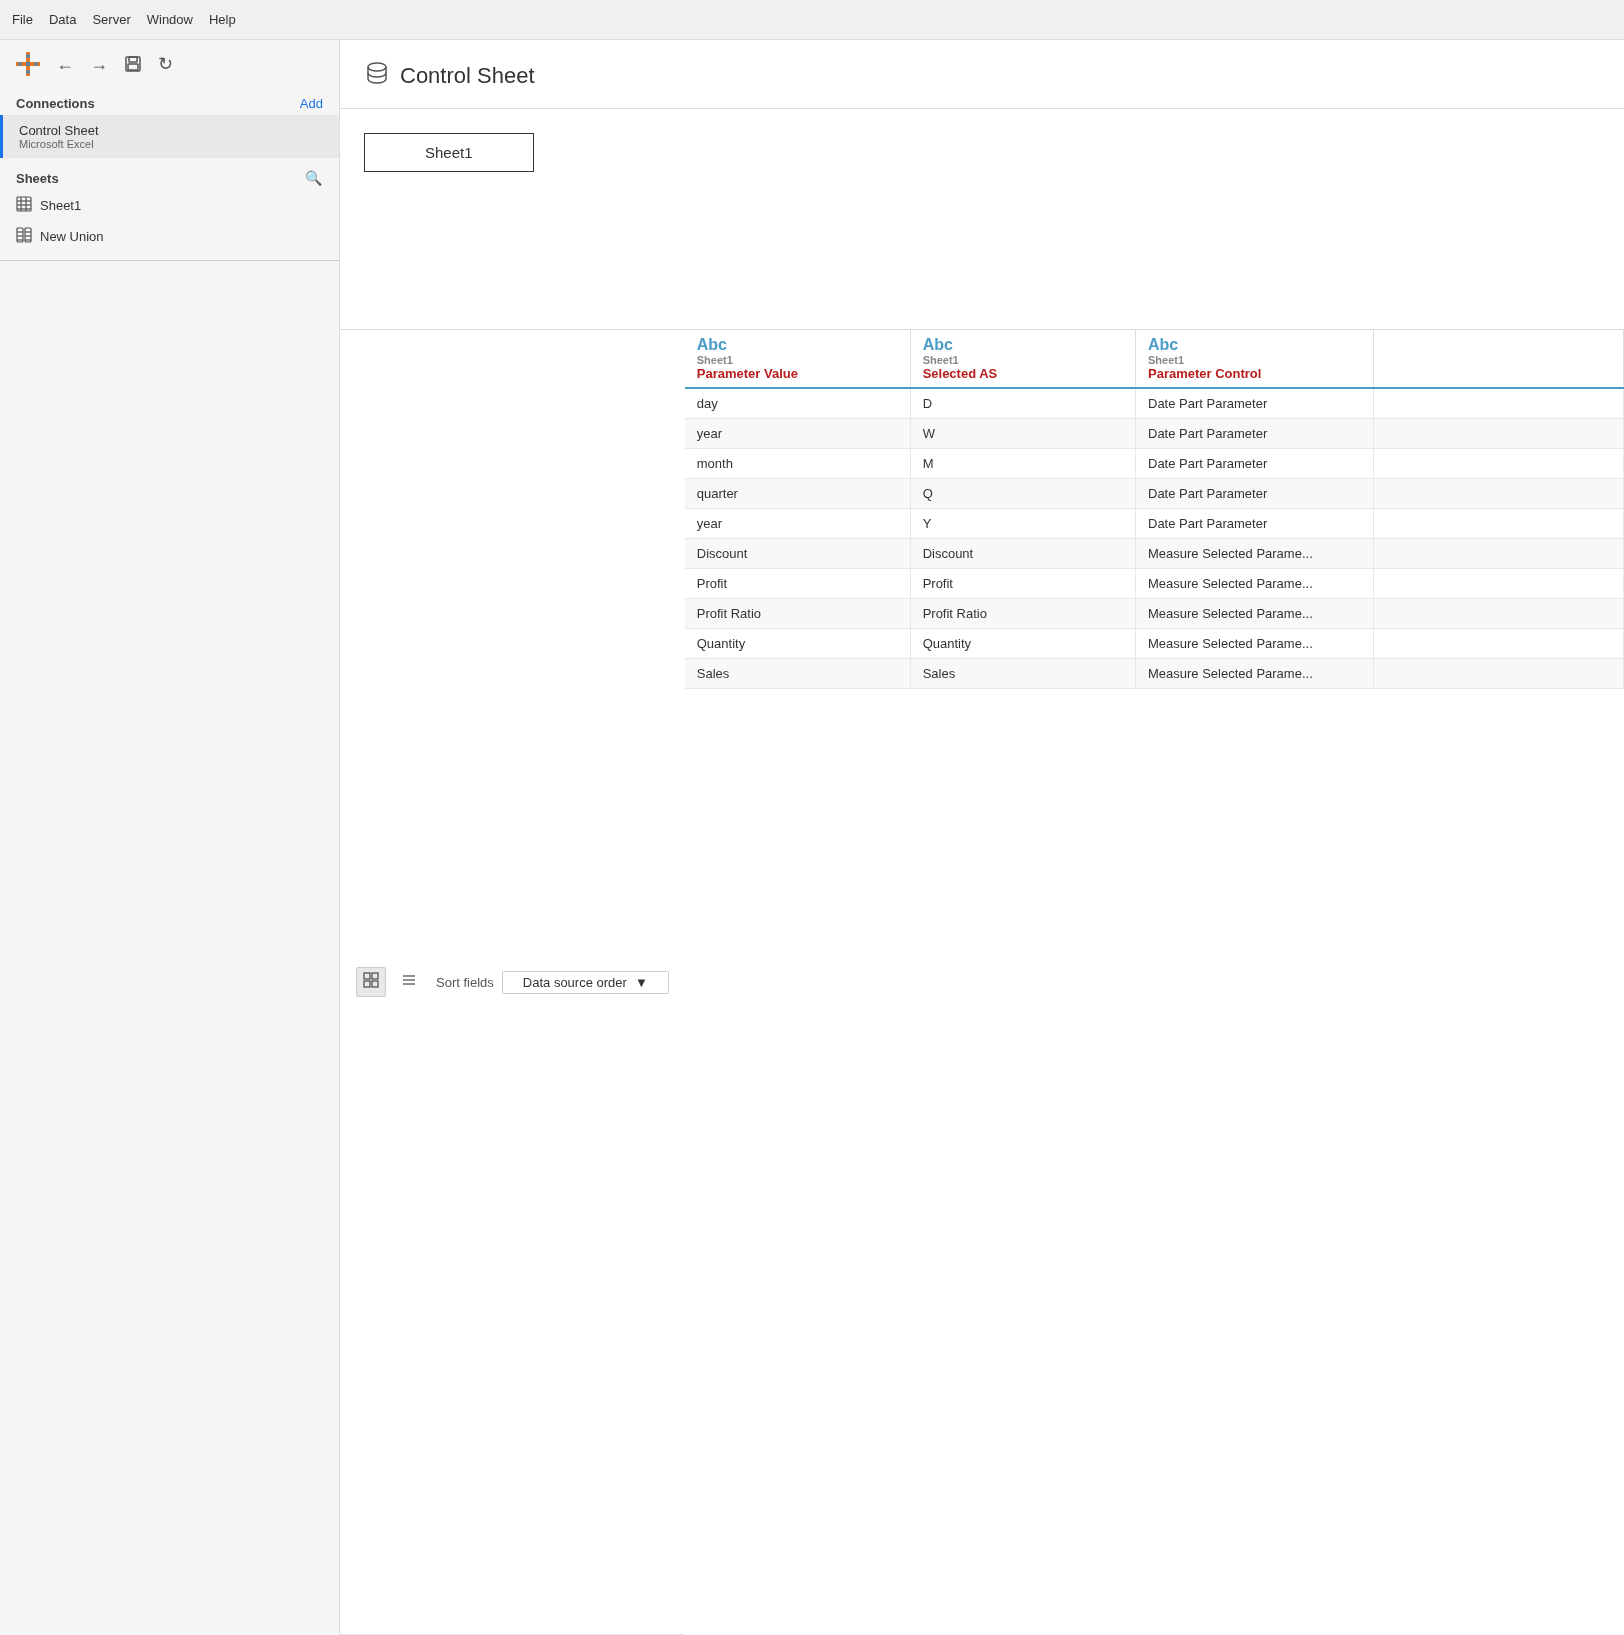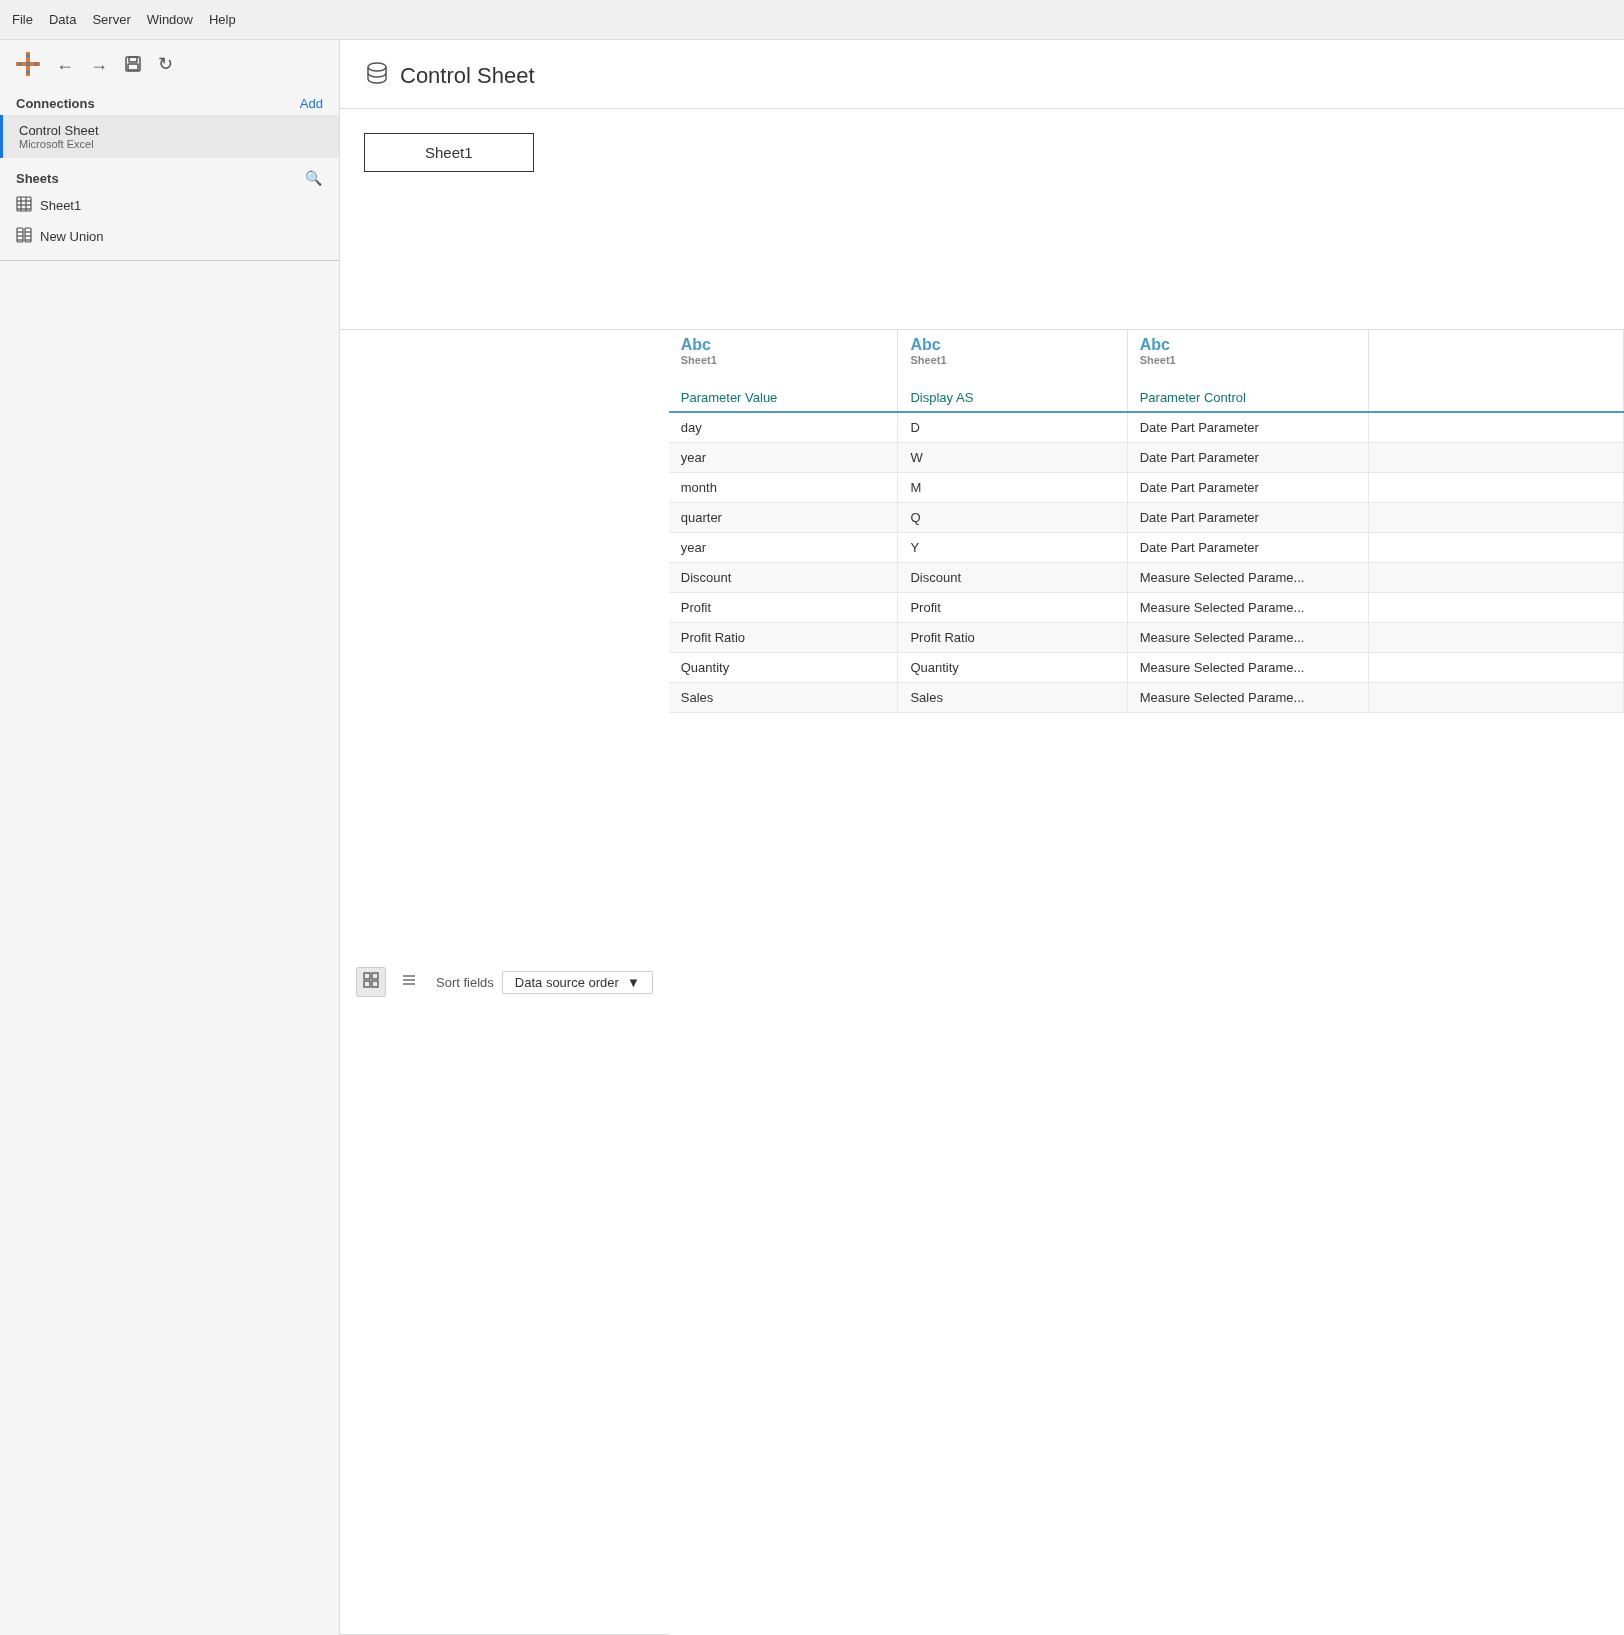--- a/index.html
+++ b/index.html
@@ -51,30 +51,30 @@
     .sheet-card { display: inline-block; padding: 10px 60px; border: 1.5px solid #333; font-size: 15px; color: #333; background: #fff; }
 
     
     .data-area { flex: 1; display: flex; overflow: hidden; border-top: 1px solid #ddd; }
 
     
     .sort-toolbar { display: flex; align-items: center; gap: 8px; padding: 8px 16px; background: #fff; border-bottom: 1px solid #e0e0e0; }
     .view-btn { background: none; border: 1px solid transparent; cursor: pointer; padding: 4px 6px; border-radius: 2px; color: #555; font-size: 16px; }
     .view-btn.active { border-color: #ccc; background: #e8e8e8; }
     .sort-label { font-size: 13px; color: #555; margin-left: 4px; }
-    .sort-select { display: flex; align-items: center; border: 1px solid #ccc; border-radius: 2px; background: #fff; padding: 3px 12px; font-size: 13px; color: #333; gap: 8px; cursor: pointer; }
+    .sort-select { display: flex; align-items: center; border: 1px solid #ccc; border-radius: 2px; background: #fff; padding: 3px 20px; font-size: 13px; color: #333; gap: 8px; cursor: pointer; }
 
     
     .data-table-wrapper { flex: 1; overflow: auto; }
     .data-table { width: 100%; border-collapse: collapse; }
     .data-table thead tr { border-bottom: 2px solid #4a9cc7; }
     .col-header { padding: 6px 12px; text-align: left; background: #fff; border-right: 1px solid #e0e0e0; min-width: 180px; }
     .col-type { font-size: 16px; color: #4a9cc7; font-weight: 700; }
     .col-source { font-size: 11px; color: #888; }
-    .col-name { font-size: 13px; font-weight: 400; color: #0f766e; margin-top: 24px; }
+    .col-name { font-size: 13px; font-weight: 700; color: #b91c1c; }
     .data-table tbody tr { border-bottom: 1px solid #e8e8e8; }
     .data-table tbody tr:nth-child(odd) { background: #fff; }
     .data-table tbody tr:nth-child(even) { background: #f8f8f8; }
     .data-table td { padding: 7px 12px; font-size: 13px; color: #333; border-right: 1px solid #e8e8e8; }
   </style>
 </head>
 <body>
 
 <div class="menubar">
   <span>File</span>
@@ -210,21 +210,21 @@
           <thead>
             <tr>
               <th class="col-header">
                 <div class="col-type">Abc</div>
                 <div class="col-source">Sheet1</div>
                 <div class="col-name">Parameter Value</div>
               </th>
               <th class="col-header">
                 <div class="col-type">Abc</div>
                 <div class="col-source">Sheet1</div>
-                <div class="col-name">Display AS</div>
+                <div class="col-name">Selected AS</div>
               </th>
               <th class="col-header">
                 <div class="col-type">Abc</div>
                 <div class="col-source">Sheet1</div>
                 <div class="col-name">Parameter Control</div>
               </th>
               <th class="col-header" style="min-width:200px;"></th>
             </tr>
           </thead>
           <tbody id="table-body">

